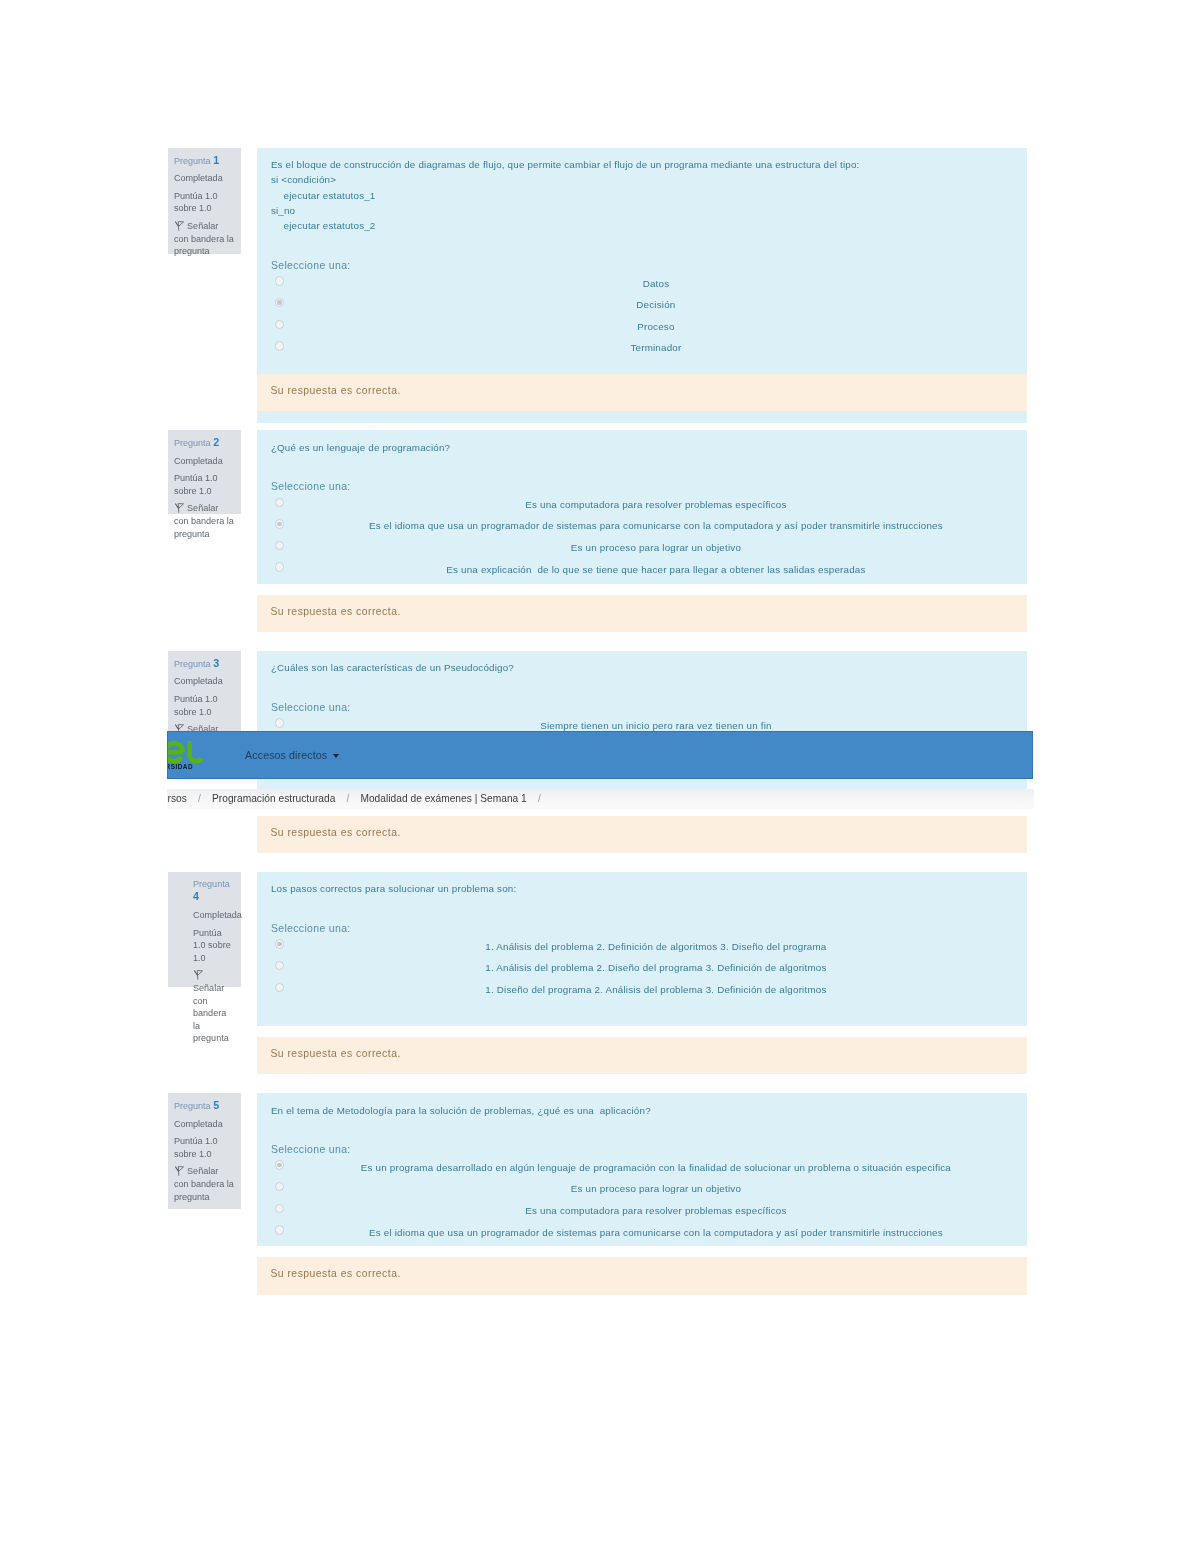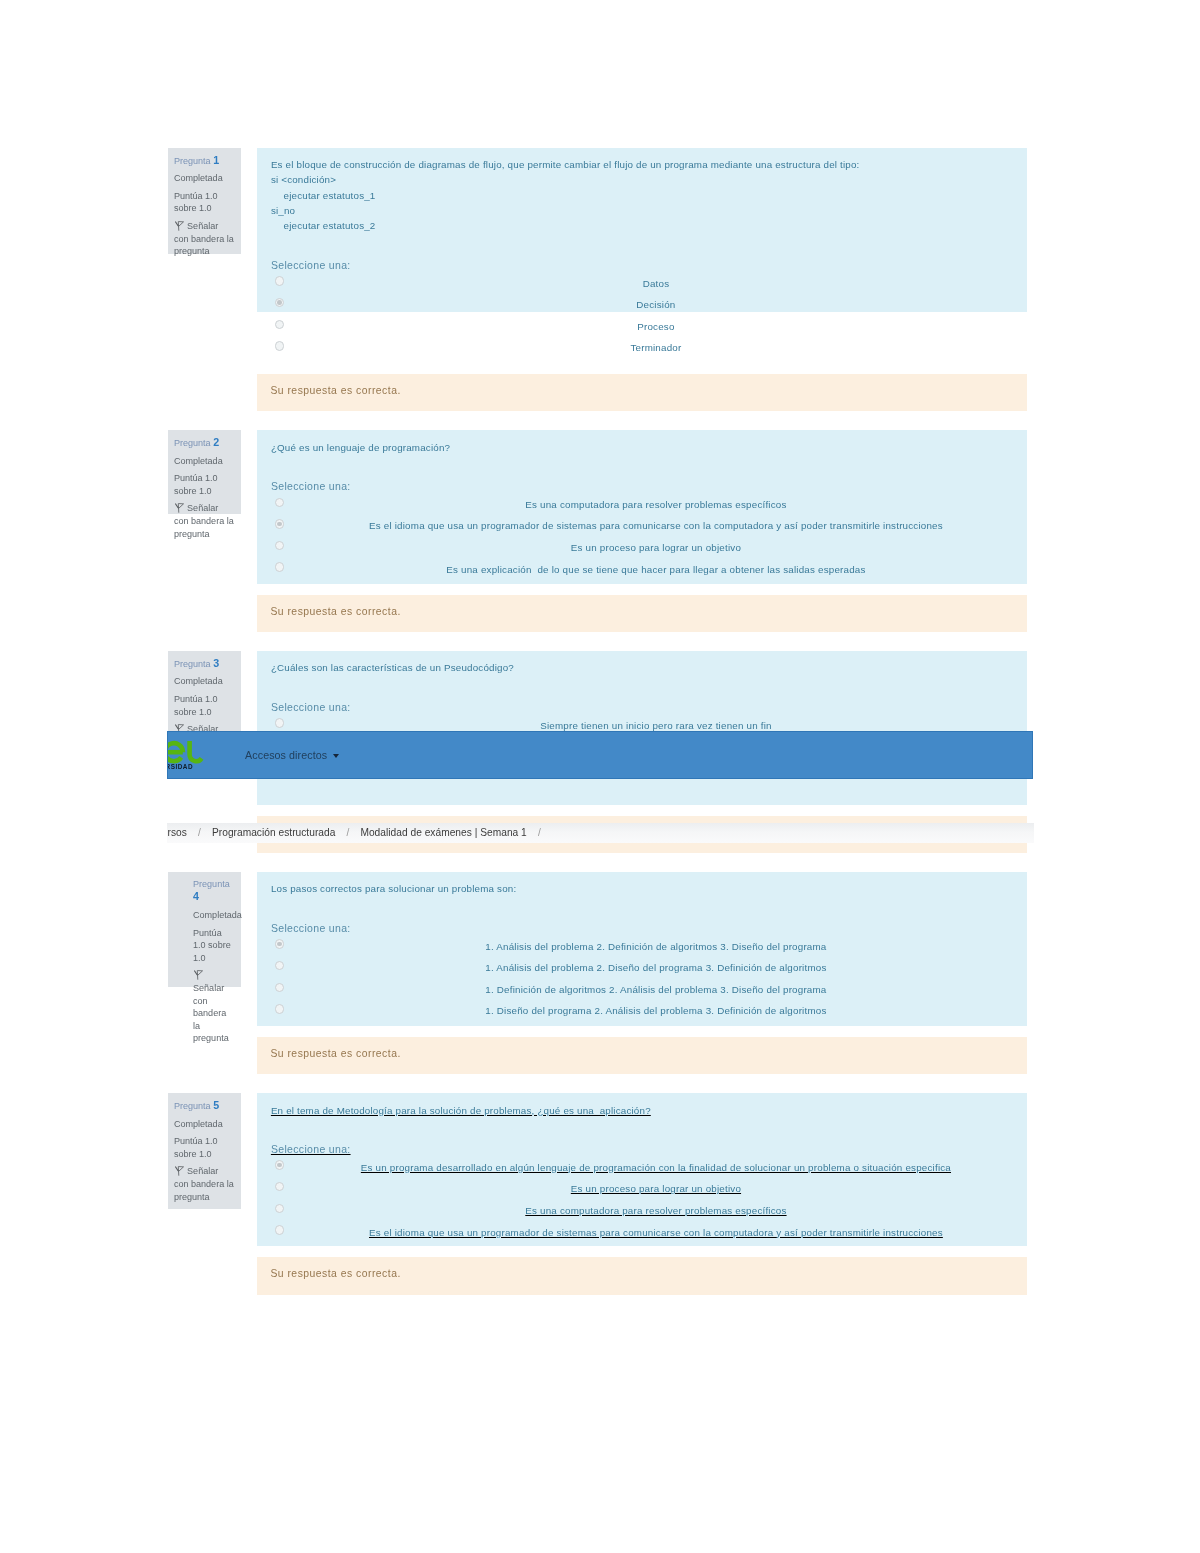--- a/index.html
+++ b/index.html
@@ -25,42 +25,42 @@
   .radio.on::after{content:"";position:absolute;left:1.4px;top:1.4px;width:4.6px;height:4.6px;border-radius:50%;background:#c2c7ca;}
   .atext{display:block;margin-left:27.8px;font-size:9.8px;color:#3a7a99;line-height:17px;padding-top:1px;letter-spacing:0.2px;}
   .fb{position:absolute;left:256.9px;width:770.3px;background:#fcefdf;box-sizing:border-box;color:#96774f;font-size:10.4px;letter-spacing:0.48px;padding:11px 13.5px;}
 
   
   .navbar{position:absolute;left:166.6px;top:731.2px;width:866.9px;height:48.3px;background:#4389c8;border:1px solid #2f76b7;box-sizing:border-box;overflow:hidden;}
   .brand{position:absolute;left:-1px;top:-1px;width:40px;height:48px;overflow:hidden;}
   .brandsvg{position:absolute;left:0;top:0;}
   .navitem{position:absolute;left:77.5px;top:16.4px;font-size:10.7px;color:#21405e;white-space:nowrap;letter-spacing:0.08px;}
   .caret{display:inline-block;margin-left:6.2px;border-left:3px solid transparent;border-right:3px solid transparent;border-top:4.3px solid #16263a;vertical-align:0.5px;}
-  .crumbbar{position:absolute;left:166.5px;top:823px;width:867.3px;height:20.4px;background:linear-gradient(to bottom,#eceef0 0%,#f5f6f7 45%,#fafafb 100%);box-sizing:border-box;overflow:hidden;}
+  .crumbbar{position:absolute;left:166.5px;top:789px;width:867.3px;height:20.4px;background:linear-gradient(to bottom,#eceef0 0%,#f5f6f7 45%,#fafafb 100%);box-sizing:border-box;overflow:hidden;}
   .crumbs{position:absolute;left:1.1px;top:4.0px;font-size:10.2px;color:#4b4b4b;white-space:nowrap;letter-spacing:0.02px;}
   .crumbs .sep{color:#9a9a9a;margin:0 11.1px;}
   .crumbs .lnk{color:#3c3c3c;}
 </style>
 </head>
 <body>
 
 <div class="page">
   <div id="questions">
       <div class="que" style="top: 147.7px;">
         <div class="info" style="height: 106px;">
           <div class="line no"><span>Pregunta</span> <b>1</b></div>
           <div class="line blk">Completada</div>
           <div class="line blk">Puntúa 1.0 sobre 1.0</div>
           <div class="line blk flagline"><svg class="flagico" viewBox="0 0 8.6 9.8">
               <path d="M3.3 0.55 L8.45 0.85 L3.5 5.4" fill="none" stroke="#55595d" stroke-width="0.78" stroke-linejoin="miter"></path>
               <path d="M0.3 0.55 L3.2 5.0" fill="none" stroke="#55595d" stroke-width="1.05"></path>
               <path d="M3.25 0.6 L3.75 9.6" fill="none" stroke="#55595d" stroke-width="0.8" stroke-linecap="butt"></path>
             </svg><span>Señalar con bandera la pregunta</span></div>
         </div>
-        <div class="content" style="height: 164px;">
+        <div class="content" style="height: 275px;">
           <div class="qtext">Es el bloque de construcción de diagramas de flujo, que permite cambiar el flujo de un programa mediante una estructura del tipo:<br>si &lt;condición&gt;<br><span class="ind"></span>ejecutar estatutos_1<br>si_no<br><span class="ind"></span>ejecutar estatutos_2</div>
           <div class="prompt">Seleccione una:</div>
           <div class="ans">
             <div class="arow">
               <span class="radio"></span>
               <span class="atext">Datos</span>
             </div>
             <div class="arow">
               <span class="radio on"></span>
               <span class="atext">Decisión</span>
@@ -153,42 +153,38 @@
             <div class="arow">
               <span class="radio on"></span>
               <span class="atext">1. Análisis del problema 2. Definición de algoritmos 3. Diseño del programa</span>
             </div>
             <div class="arow">
               <span class="radio"></span>
               <span class="atext">1. Análisis del problema 2. Diseño del programa 3. Definición de algoritmos</span>
             </div>
             <div class="arow">
               <span class="radio"></span>
-              <span class="atext">1. Definición de algoritmos 2. Análisis del problema 3. Diseño del programa</span>
-            </div>
-            <div class="arow">
-              <span class="radio"></span>
               <span class="atext">1. Diseño del programa 2. Análisis del problema 3. Definición de algoritmos</span>
             </div>
           </div>
         </div>
       </div>
       <div class="fb" style="top: 1036.7px; height: 37px;">Su respuesta es correcta.</div>
       <div class="que" style="top: 1093px;">
         <div class="info" style="height: 115.6px;">
           <div class="line no"><span>Pregunta</span> <b>5</b></div>
           <div class="line blk">Completada</div>
           <div class="line blk">Puntúa 1.0 sobre 1.0</div>
           <div class="line blk flagline"><svg class="flagico" viewBox="0 0 8.6 9.8">
               <path d="M3.3 0.55 L8.45 0.85 L3.5 5.4" fill="none" stroke="#55595d" stroke-width="0.78" stroke-linejoin="miter"></path>
               <path d="M0.3 0.55 L3.2 5.0" fill="none" stroke="#55595d" stroke-width="1.05"></path>
               <path d="M3.25 0.6 L3.75 9.6" fill="none" stroke="#55595d" stroke-width="0.8" stroke-linecap="butt"></path>
             </svg><span>Señalar con bandera la pregunta</span></div>
         </div>
-        <div class="content" style="height: 153.2px; text-decoration: underline;">
+        <div class="content" style="height: 153.2px;">
           <div class="qtext">En el tema de Metodología para la solución de problemas, ¿qué es una&nbsp; aplicación?</div>
           <div class="prompt">Seleccione una:</div>
           <div class="ans">
             <div class="arow">
               <span class="radio on"></span>
               <span class="atext">Es un programa desarrollado en algún lenguaje de programación con la finalidad de solucionar un problema o situación especifica</span>
             </div>
             <div class="arow">
               <span class="radio"></span>
               <span class="atext">Es un proceso para lograr un objetivo</span>

